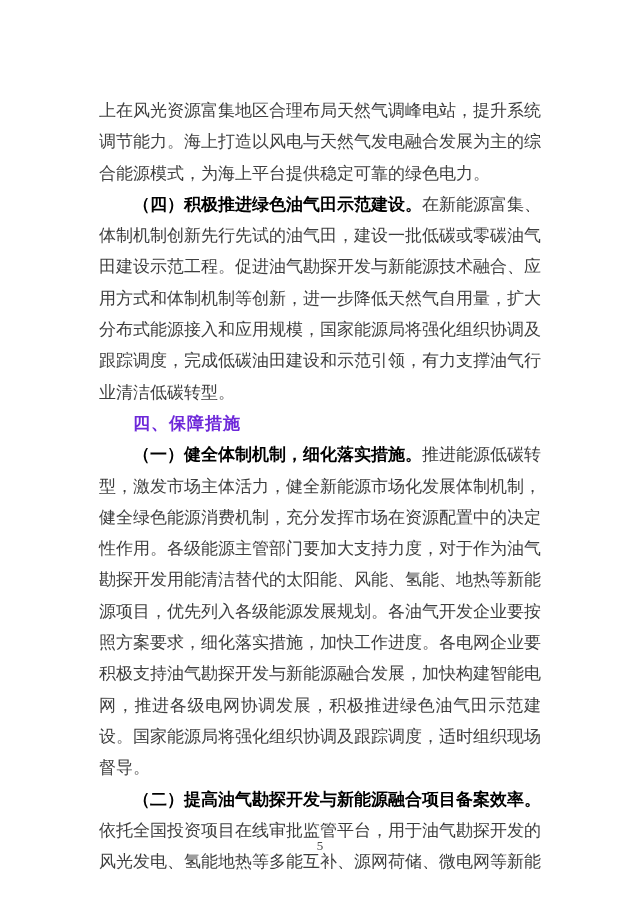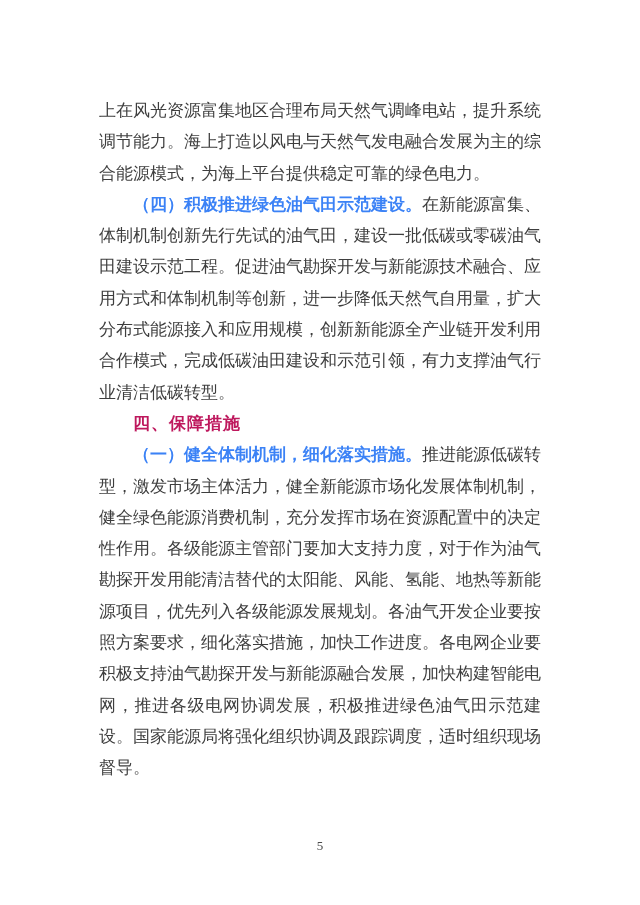--- a/index.html
+++ b/index.html
@@ -32,43 +32,44 @@
     text-justify: inter-ideograph;
   }
   .indent {
     text-indent: 34px;
   }
   .seg-normal {
     font-weight: normal;
   }
   .seg-emphasis {
     font-weight: bold;
-    color: #3b82f6;
+    color: #000000;
   }
   .heading-line .seg-heading {
     font-family: Liberation Sans, sans-serif;
     font-weight: bold;
-    color: #be185d;
+    color: #6d28d9;
     letter-spacing: 1px;
   }
   .page-number {
     position: absolute;
     top: 826px;
     left: 0;
     width: 100%;
     text-align: center;
     font-family: "Liberation Serif", "DejaVu Serif", serif;
     font-size: 13px;
     color: #4a4a4a;
   }
 </style>
 </head>
 <body>
 
 <div class="page">
   <div class="content">
       <p class="body-line"><span class="seg-normal">上在风光资源富集地区合理布局天然气调峰电站，提升系统调节能力。海上打造以风电与天然气发电融合发展为主的综合能源模式，为海上平台提供稳定可靠的绿色电力。</span></p>
-      <p class="body-line indent"><span class="seg-emphasis">（四）积极推进绿色油气田示范建设。</span><span class="seg-normal">在新能源富集、体制机制创新先行先试的油气田，建设一批低碳或零碳油气田建设示范工程。促进油气勘探开发与新能源技术融合、应用方式和体制机制等创新，进一步降低天然气自用量，扩大分布式能源接入和应用规模，创新新能源全产业链开发利用合作模式，完成低碳油田建设和示范引领，有力支撑油气行业清洁低碳转型。</span></p>
+      <p class="body-line indent"><span class="seg-emphasis">（四）积极推进绿色油气田示范建设。</span><span class="seg-normal">在新能源富集、体制机制创新先行先试的油气田，建设一批低碳或零碳油气田建设示范工程。促进油气勘探开发与新能源技术融合、应用方式和体制机制等创新，进一步降低天然气自用量，扩大分布式能源接入和应用规模，国家能源局将强化组织协调及跟踪调度，完成低碳油田建设和示范引领，有力支撑油气行业清洁低碳转型。</span></p>
       <p class="heading-line indent"><span class="seg-heading">四、保障措施</span></p>
       <p class="body-line indent"><span class="seg-emphasis">（一）健全体制机制，细化落实措施。</span><span class="seg-normal">推进能源低碳转型，激发市场主体活力，健全新能源市场化发展体制机制，健全绿色能源消费机制，充分发挥市场在资源配置中的决定性作用。各级能源主管部门要加大支持力度，对于作为油气勘探开发用能清洁替代的太阳能、风能、氢能、地热等新能源项目，优先列入各级能源发展规划。各油气开发企业要按照方案要求，细化落实措施，加快工作进度。各电网企业要积极支持油气勘探开发与新能源融合发展，加快构建智能电网，推进各级电网协调发展，积极推进绿色油气田示范建设。国家能源局将强化组织协调及跟踪调度，适时组织现场督导。</span></p>
+      <p class="body-line indent"><span class="seg-emphasis">（二）提高油气勘探开发与新能源融合项目备案效率。</span><span class="seg-normal">依托全国投资项目在线审批监管平台，用于油气勘探开发的风光发电、氢能地热等多能互补、源网荷储、微电网等新能</span></p>
     </div>
   <div class="page-number">5</div>
 </div>
 
 </body></html>

